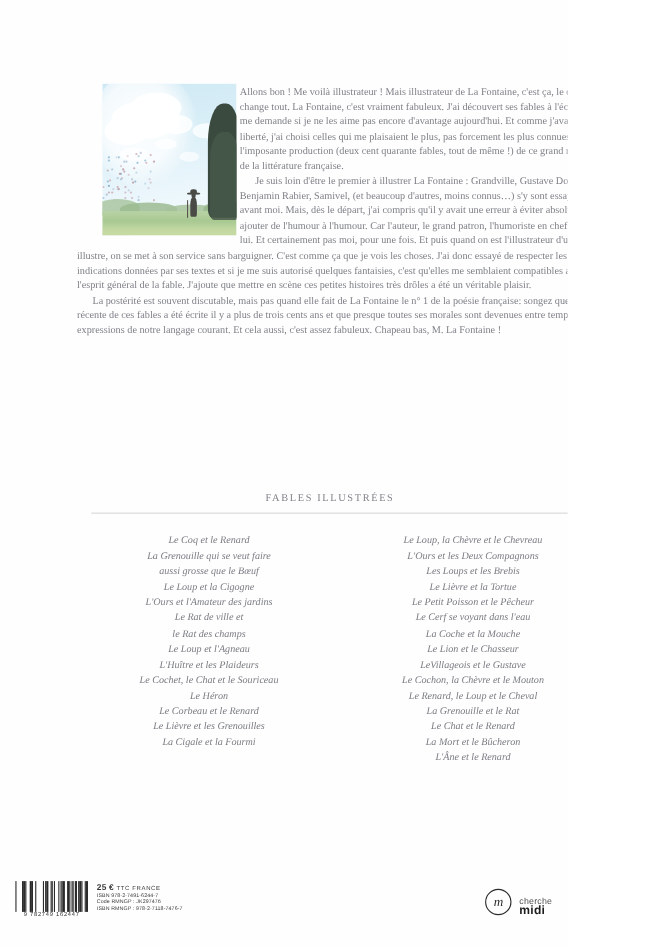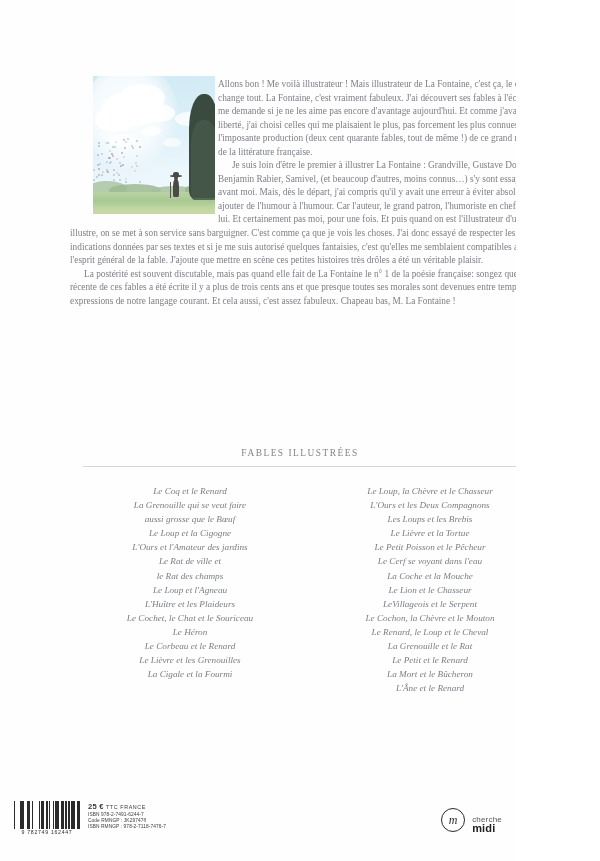--- a/index.html
+++ b/index.html
@@ -389,33 +389,33 @@
         <div>le Rat des champs</div>
         <div>Le Loup et l'Agneau</div>
         <div>L'Huître et les Plaideurs</div>
         <div>Le Cochet, le Chat et le Souriceau</div>
         <div>Le Héron</div>
         <div>Le Corbeau et le Renard</div>
         <div>Le Lièvre et les Grenouilles</div>
         <div>La Cigale et la Fourmi</div>
       </div>
     <div class="fab-col" id="fab-right">
-        <div>Le Loup, la Chèvre et le Chasseur</div>
+        <div>Le Loup, la Chèvre et le Chevreau</div>
         <div>L'Ours et les Deux Compagnons</div>
         <div>Les Loups et les Brebis</div>
         <div>Le Lièvre et la Tortue</div>
         <div>Le Petit Poisson et le Pêcheur</div>
         <div>Le Cerf se voyant dans l'eau</div>
         <div>La Coche et la Mouche</div>
         <div>Le Lion et le Chasseur</div>
-        <div>LeVillageois et le Serpent</div>
+        <div>LeVillageois et le Gustave</div>
         <div>Le Cochon, la Chèvre et le Mouton</div>
         <div>Le Renard, le Loup et le Cheval</div>
         <div>La Grenouille et le Rat</div>
-        <div>Le Petit et le Renard</div>
+        <div>Le Chat et le Renard</div>
         <div>La Mort et le Bûcheron</div>
         <div>L'Âne et le Renard</div>
       </div>
   </div>
 
   <div class="barcode" id="barcode">
       <i style="width: 1px;"></i>
       <i style="width: 1px; background: transparent;"></i>
       <i style="width: 1px; background: transparent;"></i>
       <i style="width: 2px; background: transparent;"></i>

